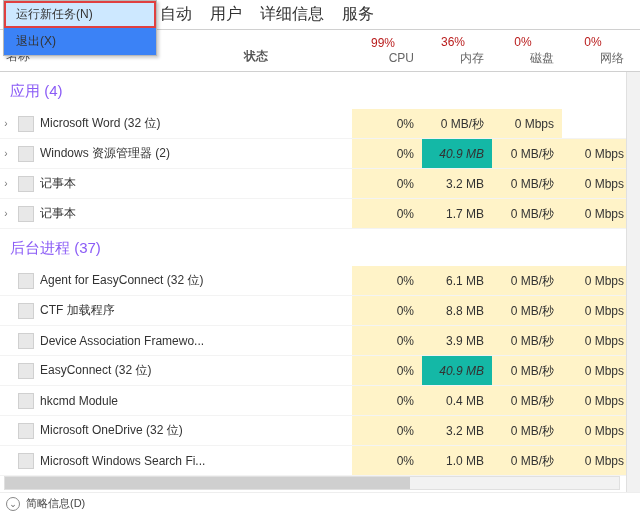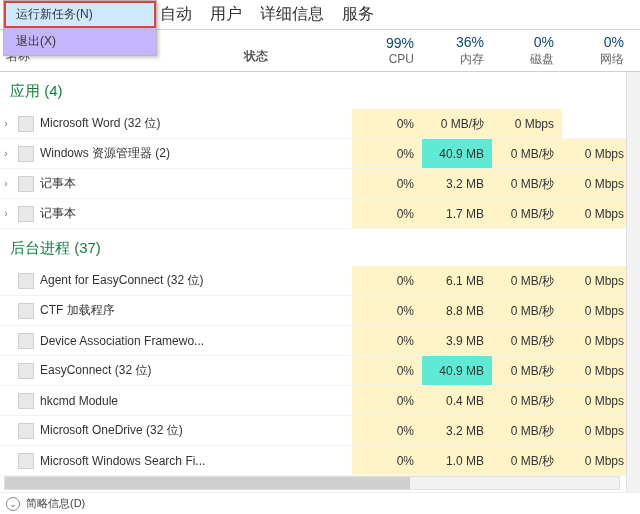--- a/index.html
+++ b/index.html
@@ -19,21 +19,21 @@
     gap: 18px;
     padding: 4px 8px 4px 160px;
     border-bottom: 1px solid #d0d0d0;
     font-size: 16px;
     color: #333;
   }
   .dropdown {
     position: absolute;
     top: 0; left: 3px;
     width: 154px;
-    background: #c4b5fd;
+    background: #3b82f6;
     border: 1px solid #b8b8b8;
     box-shadow: 2px 2px 3px rgba(0,0,0,0.2);
     z-index: 10;
   }
   .dropdown-item {
     padding: 5px 12px;
     font-size: 12px;
   }
   .dropdown-item.selected {
     background: #cde8ff;
@@ -55,31 +55,31 @@
     align-self: flex-end;
     padding-bottom: 6px;
   }
   .col-head {
     width: 70px;
     text-align: right;
     padding-right: 8px;
     padding-top: 4px;
     padding-bottom: 4px;
   }
-  .col-head .pct { font-size: 14px; color: #0c4a6e; }
+  .col-head .pct { font-size: 12px; color: #b91c1c; text-align: center; }
   .col-head .lbl { font-size: 12px; color: #666; margin-top: 1px; }
   .body {
     height: 420px;
     overflow-y: auto;
     position: relative;
   }
   .group-title {
     padding: 10px 4px 8px 10px;
     font-size: 15px;
-    color: #15803d;
+    color: #8b5cf6;
   }
   .data-row {
     height: 30px;
     border-bottom: 1px solid #f3f3f3;
     font-size: 12px;
   }
   .data-row .name-cell {
     display: flex;
     align-items: center;
     width: 244px;
@@ -104,21 +104,21 @@
   }
   .cell-status { width: 108px; }
   .cell {
     width: 70px;
     text-align: right;
     padding-right: 8px;
     height: 100%;
     line-height: 30px;
   }
   .hl-1 { background: #fff3c8; }
-  .hl-2 { background: #5eead4; }
+  .hl-2 { background: #14b8a6; font-style: italic; }
   .hl-3 { background: #ffde7a; }
   .scrollbar-track {
     position: absolute;
     right: 0; top: 0; bottom: 0;
     width: 14px;
     background: #f2f2f2;
     border-left: 1px solid #e0e0e0;
   }
   .hscroll {
     position: absolute;

